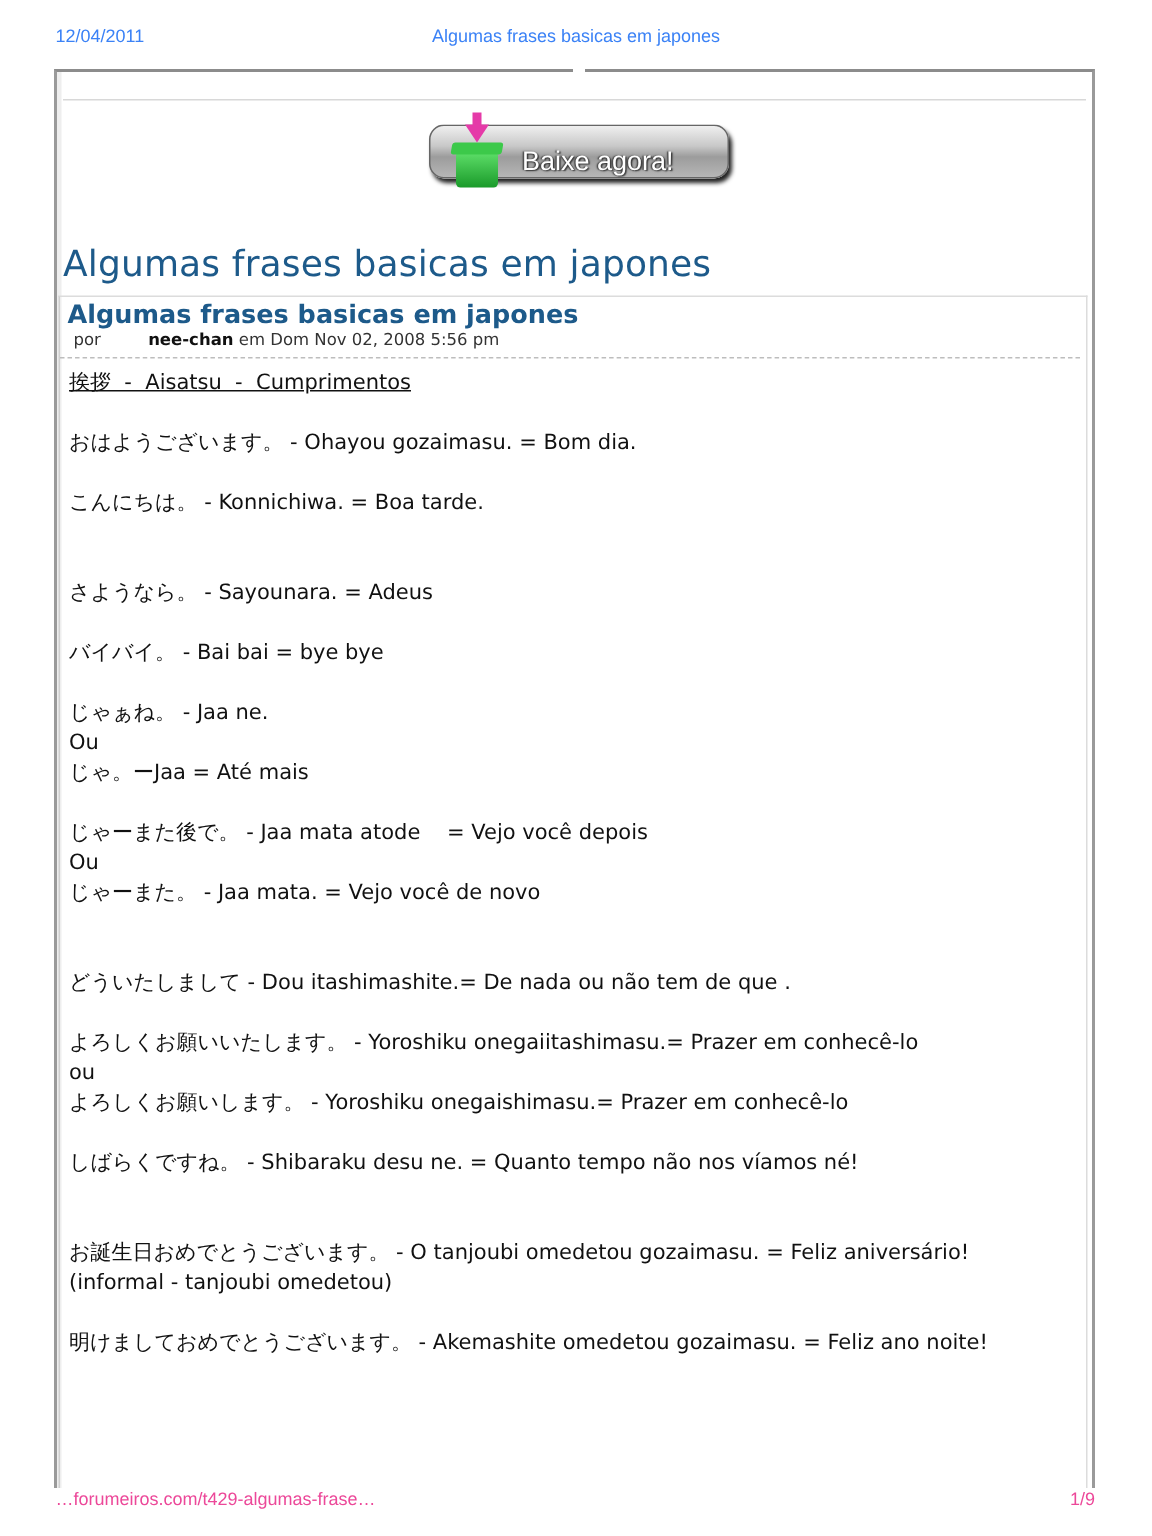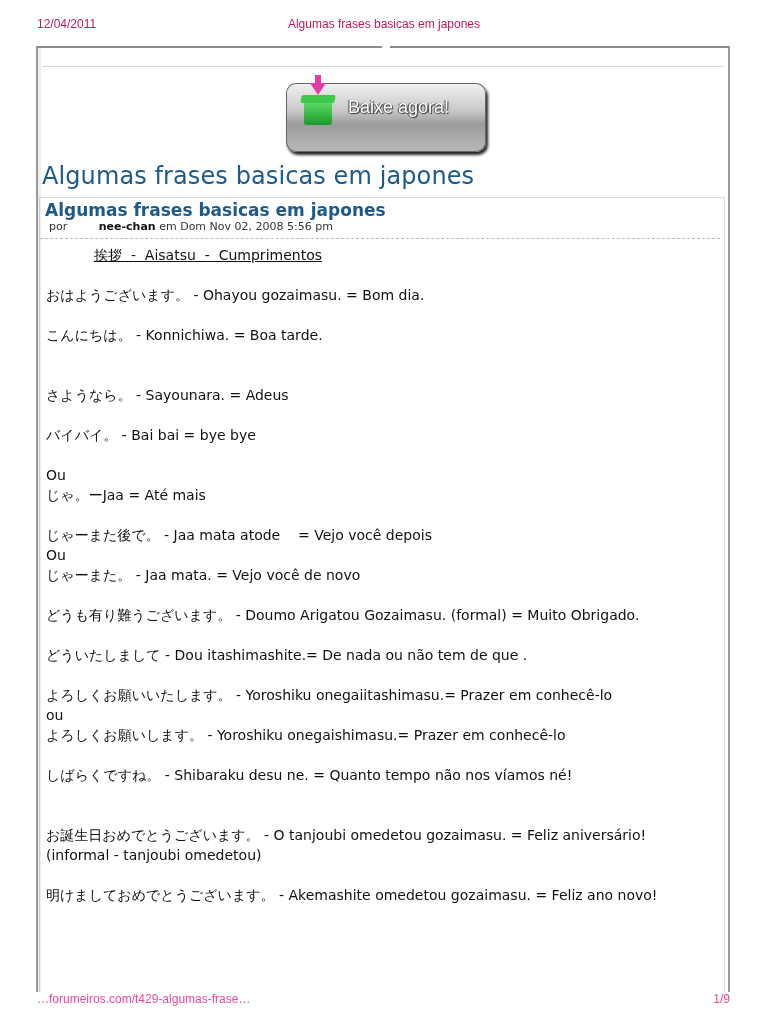--- a/index.html
+++ b/index.html
@@ -3,21 +3,21 @@
   <meta charset="utf-8">
   <style>
     html, body { margin: 0; padding: 0; }
     body {
       width: 768px; height: 1024px; position: relative; overflow: hidden;
       background: #ffffff; color: #000;
       font-family: "DejaVu Sans", sans-serif;
     }
     .print-header {
       position: absolute; top: 15px; left: 0; width: 768px; height: 20px;
-      font-family: "Liberation Sans", sans-serif; font-size: 12px; color: #be185d;
+      font-family: "Liberation Sans", sans-serif; font-size: 12px; color: #3b82f6;
     }
     .print-header .date { position: absolute; left: 37px; top: 2px; }
     .print-header .doc-title { position: absolute; left: 0; width: 768px; text-align: center; top: 2px; }
 
     .print-footer {
       position: absolute; top: 992px; left: 0; width: 768px; height: 20px;
       font-family: "Liberation Sans", sans-serif; font-size: 12px; color: #ec4899;
     }
     .print-footer .url { position: absolute; left: 37px; top: 0; }
     .print-footer .page { position: absolute; right: 38px; top: 0; }
@@ -32,21 +32,21 @@
       position: absolute; left: 344px; top: -3px; width: 8px; height: 25px; background: #fff;
     }
     .inner-line {
       position: absolute; left: 4px; right: 4px; top: 18px; height: 1px; background: #d8d8d8;
     }
     .inner-left-shade {
       position: absolute; left: 0; top: 0; bottom: 0; width: 3px; background: #eeeeee;
     }
 
     .download-banner {
-      position: absolute; left: 286px; top: 83px; width: 200px; height: 69px;
+      position: absolute; left: 286px; top: 83px; width: 200px; height: 36px;
       border-radius: 10px;
       background: linear-gradient(to bottom, #f2f2f2 0%, #c8c8c8 40%, #9c9c9c 60%, #b8b8b8 100%);
       box-shadow: 2px 3px 3px #222, inset 0 0 0 1px #666;
       cursor: pointer;
     }
     .download-banner .box-icon {
       position: absolute; left: 18px; top: 18px; width: 28px; height: 24px;
       background: linear-gradient(to bottom, #5fe06a, #1a9a2a);
       border-radius: 3px;
     }
@@ -89,21 +89,21 @@
     }
     .post-meta .author { font-weight: bold; color: #111; padding-left: 28px; }
     .post-divider {
       position: absolute; left: 0; right: 4px; top: 40px; border-top: 1px dashed #bdbdbd;
     }
     .post-body {
       position: absolute; left: 6px; top: 47px; width: 670px;
       font-size: 14px; line-height: 20px; color: #111;
     }
     .post-body .line { height: 20px; white-space: pre; }
-    .post-body .heading { text-decoration: underline; margin-left: 48px; }
+    .post-body .heading { text-decoration: underline; }
   </style>
 </head>
 <body>
 
 <div class="print-header">
   <span class="date">12/04/2011</span>
   <span class="doc-title">Algumas frases basicas em japones</span>
 </div>
 
 <div class="outer-frame">
@@ -133,41 +133,41 @@
     <div class="line"></div>
     <div class="line">おはようございます。 - Ohayou gozaimasu. = Bom dia.</div>
     <div class="line"></div>
     <div class="line">こんにちは。 - Konnichiwa. = Boa tarde.</div>
     <div class="line"></div>
     <div class="line"></div>
     <div class="line">さようなら。 - Sayounara. = Adeus</div>
     <div class="line"></div>
     <div class="line">バイバイ。 - Bai bai = bye bye</div>
     <div class="line"></div>
+    <div class="line">じゃぁね。 - Jaa ne.</div>
     <div class="line">Ou</div>
     <div class="line">じゃ。ーJaa = Até mais</div>
     <div class="line"></div>
     <div class="line">じゃーまた後で。 - Jaa mata atode    = Vejo você depois</div>
     <div class="line">Ou</div>
     <div class="line">じゃーまた。 - Jaa mata. = Vejo você de novo</div>
     <div class="line"></div>
-    <div class="line">どうも有り難うございます。 - Doumo Arigatou Gozaimasu. (formal) = Muito Obrigado.</div>
     <div class="line"></div>
     <div class="line">どういたしまして - Dou itashimashite.= De nada ou não tem de que .</div>
     <div class="line"></div>
     <div class="line">よろしくお願いいたします。 - Yoroshiku onegaiitashimasu.= Prazer em conhecê-lo</div>
     <div class="line">ou</div>
     <div class="line">よろしくお願いします。 - Yoroshiku onegaishimasu.= Prazer em conhecê-lo</div>
     <div class="line"></div>
     <div class="line">しばらくですね。 - Shibaraku desu ne. = Quanto tempo não nos víamos né!</div>
     <div class="line"></div>
     <div class="line"></div>
     <div class="line">お誕生日おめでとうございます。 - O tanjoubi omedetou gozaimasu. = Feliz aniversário!</div>
     <div class="line">(informal - tanjoubi omedetou)</div>
     <div class="line"></div>
-    <div class="line">明けましておめでとうございます。 - Akemashite omedetou gozaimasu. = Feliz ano novo!</div>
+    <div class="line">明けましておめでとうございます。 - Akemashite omedetou gozaimasu. = Feliz ano noite!</div>
   </div>
 </div>
 
 <div class="print-footer">
   <span class="url">…forumeiros.com/t429-algumas-frase…</span>
   <span class="page">1/9</span>
 </div>
 
 </body></html>

